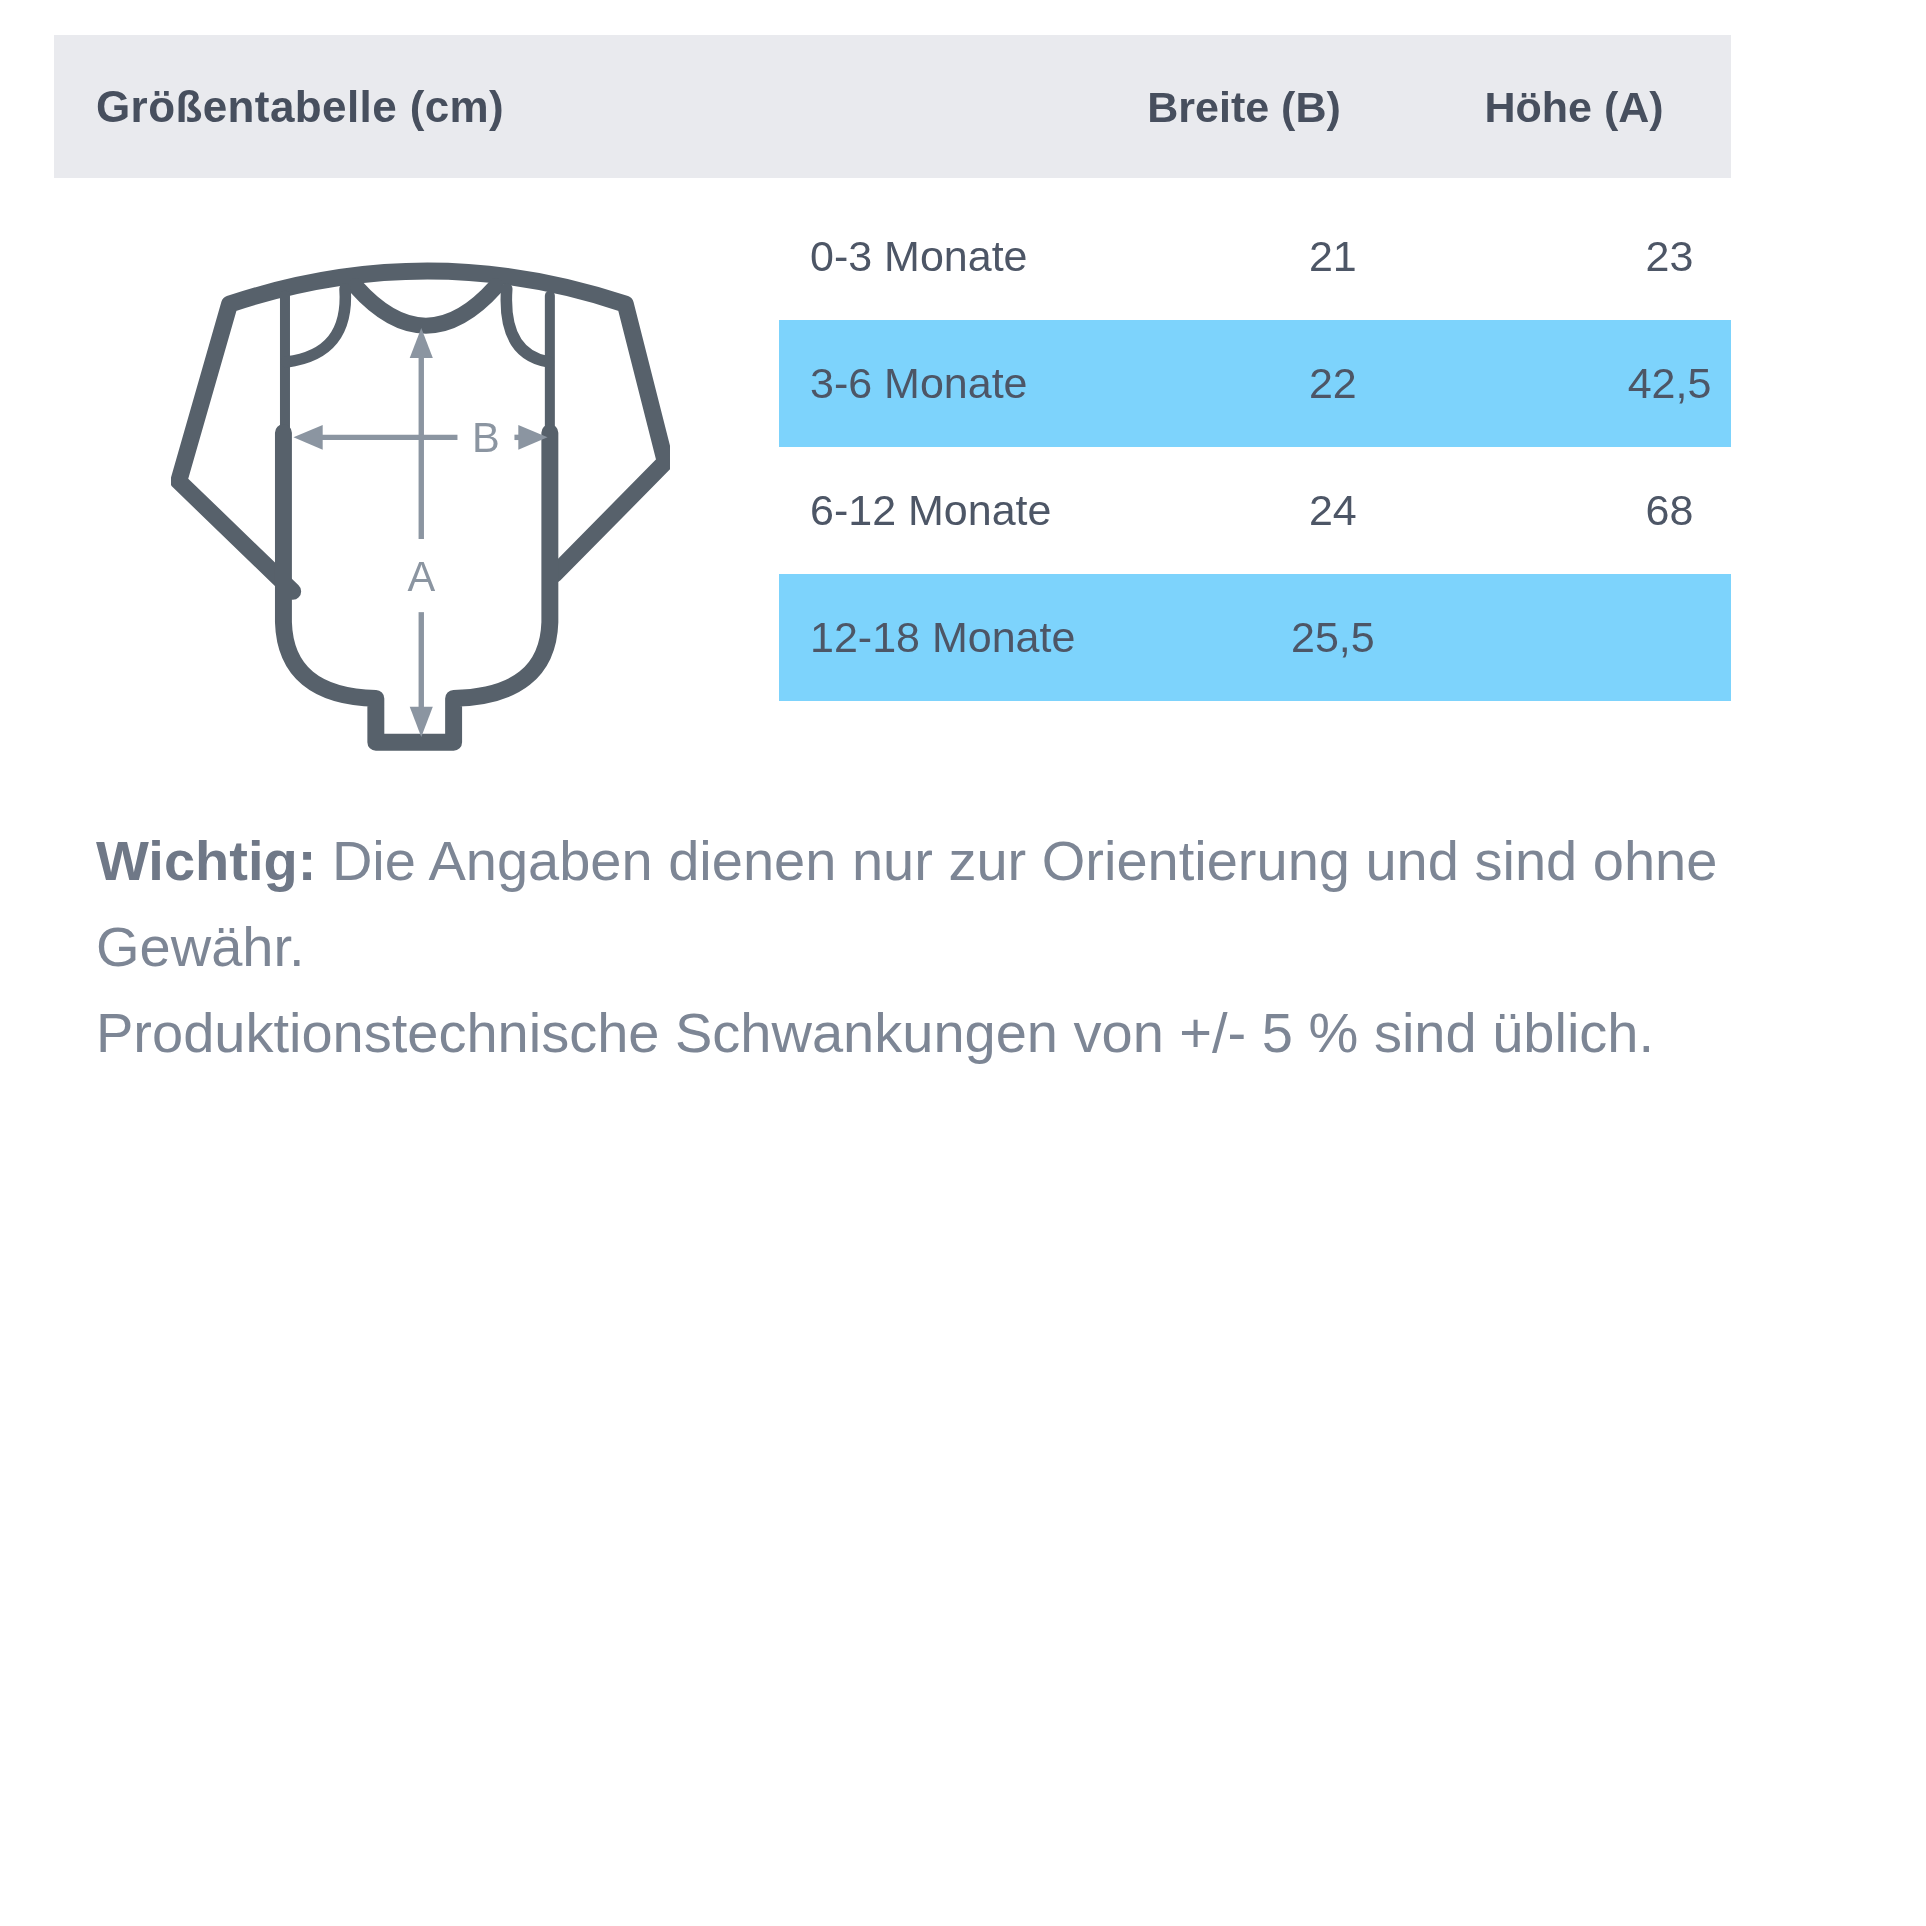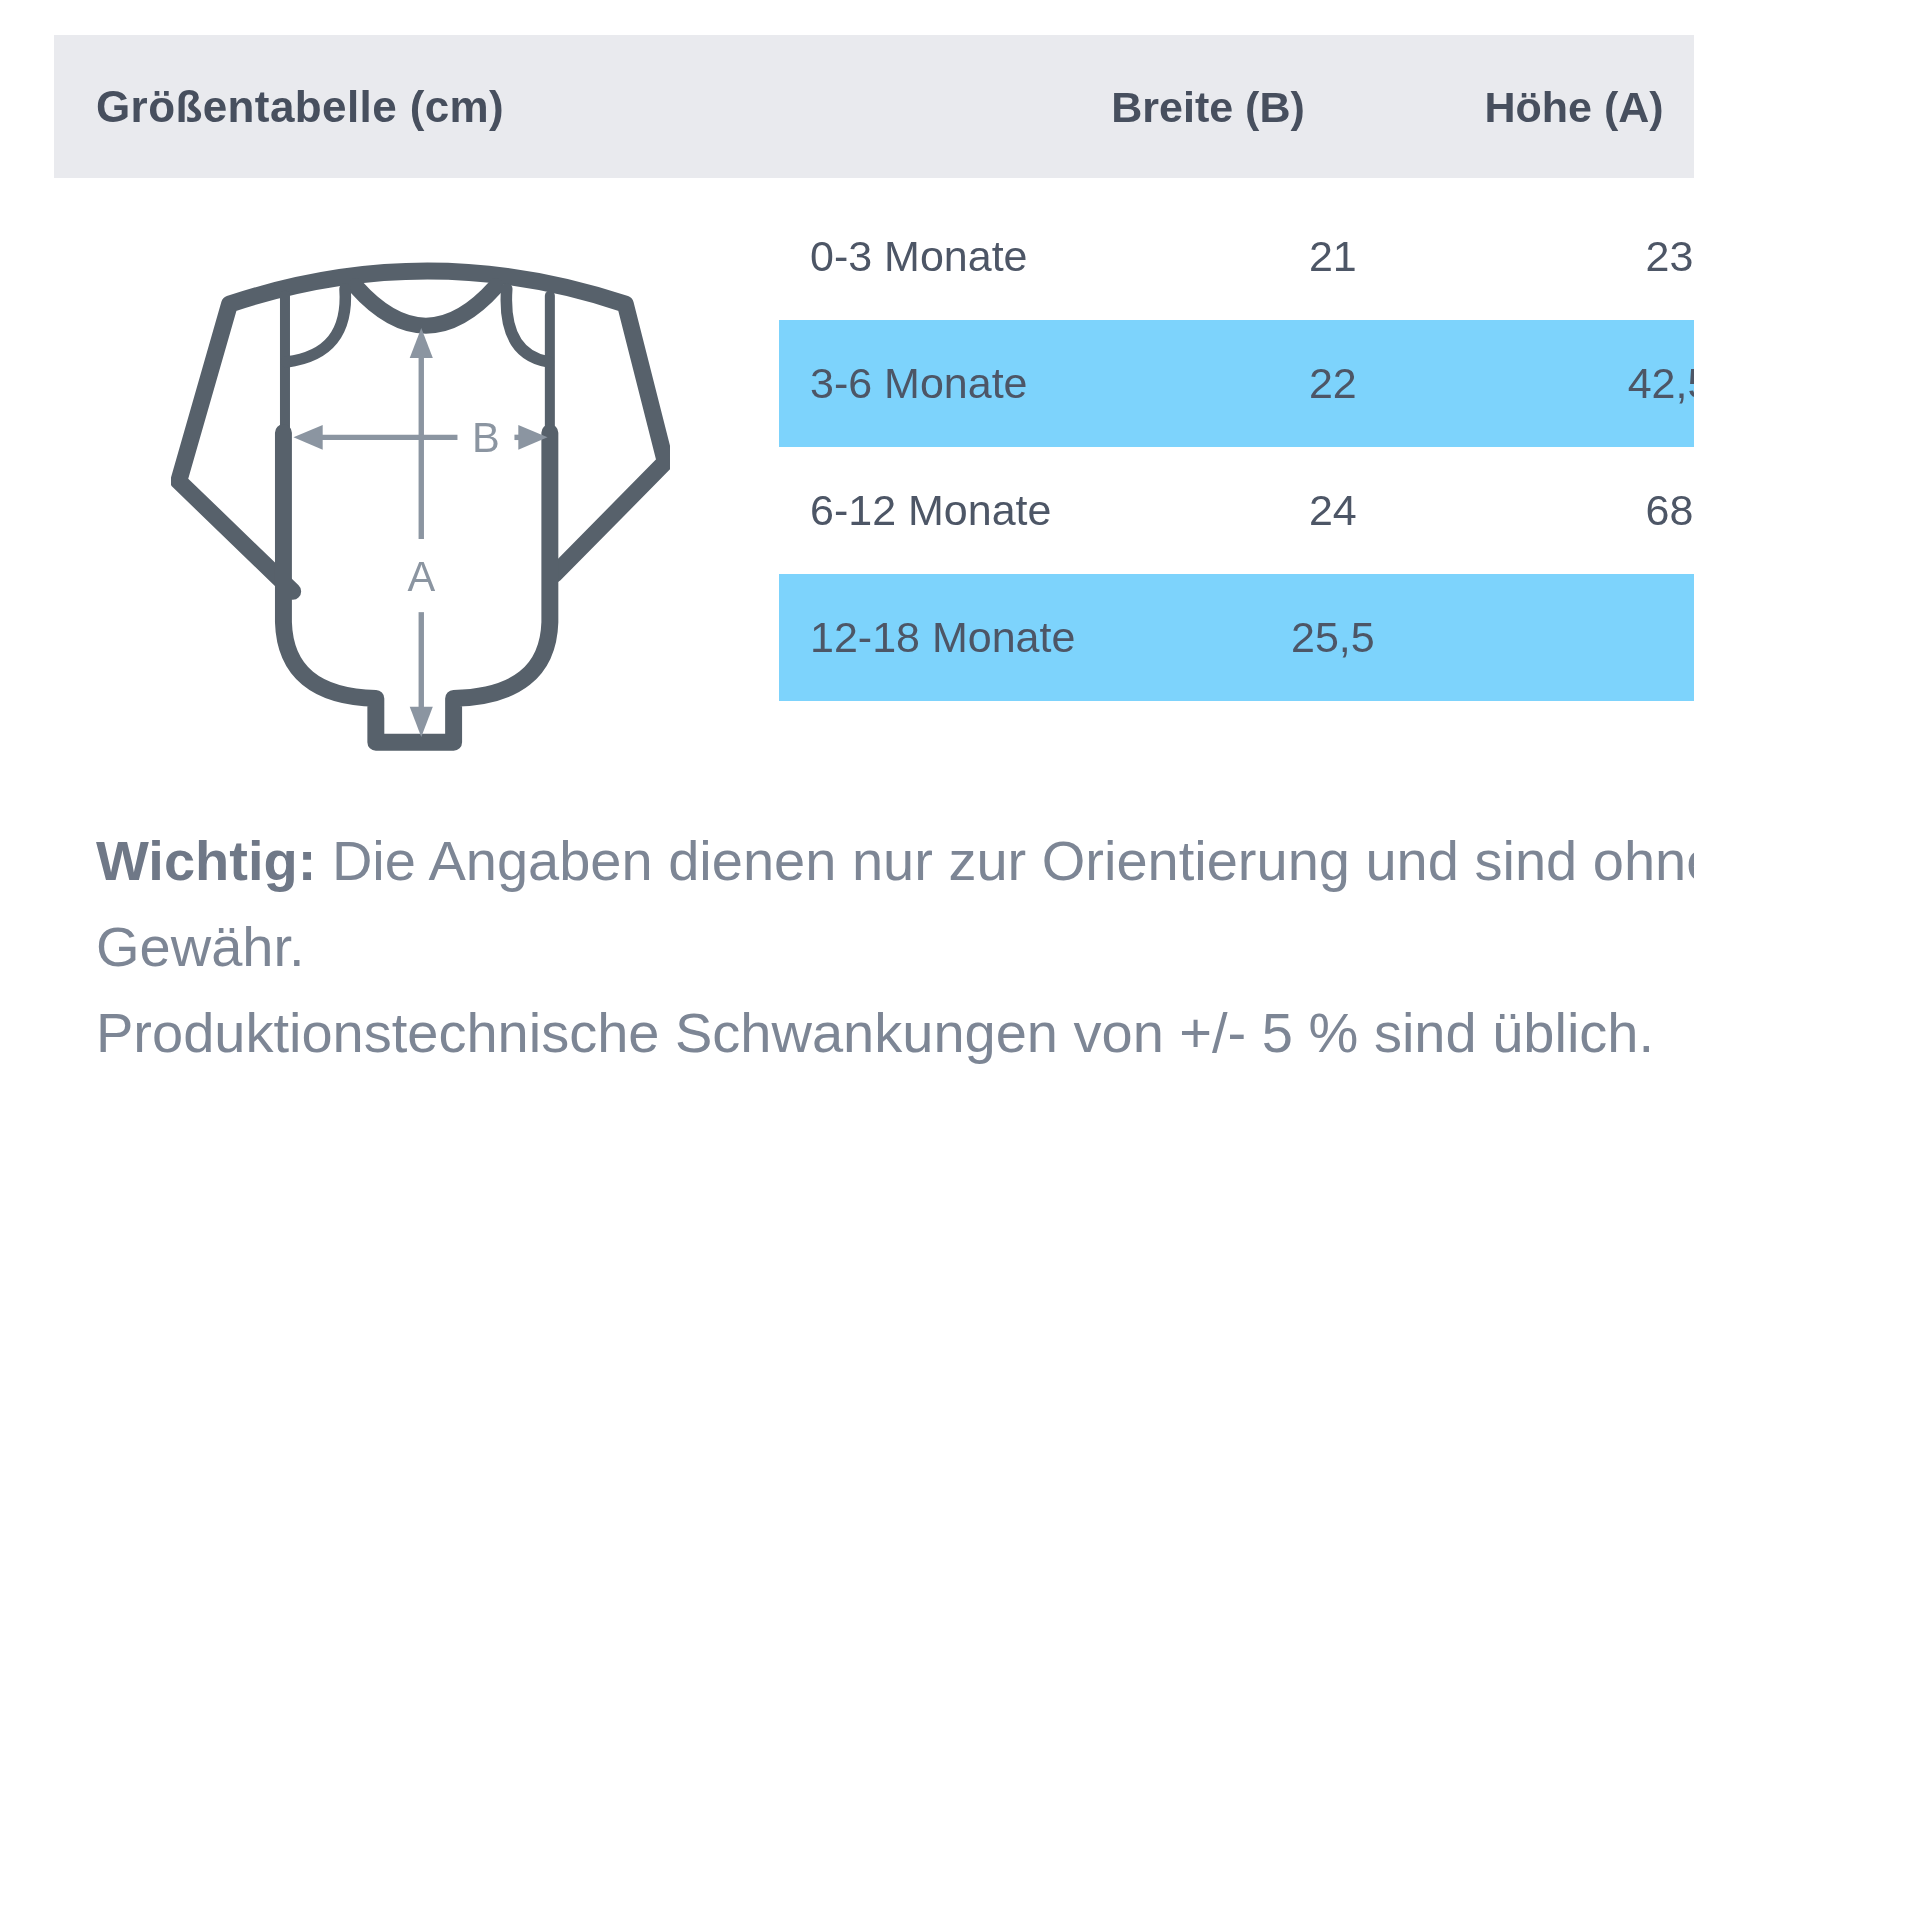--- a/index.html
+++ b/index.html
@@ -2,36 +2,37 @@
 <html style="font-size:12.3px"><head>
 <meta charset="utf-8">
 <style>
   html,body{margin:0;padding:0;background:#ffffff;}
   .page{
     position:relative;
     width:1694px;height:1926px;
     background:#ffffff;
     font-family:"Liberation Sans", sans-serif;
     overflow:hidden;
+    padding-left:37px;
   }
   
   .header-band{
     position:absolute;left:54px;top:35px;width:1811px;height:143px;
     background:#e9eaee;
   }
   .chart-title{
     position:absolute;left:42px;top:50%;transform:translateY(-50%);
     font-size:44px;font-weight:bold;color:#474f5e;letter-spacing:0.4px;
     white-space:nowrap;
   }
   .col-head{
     position:absolute;top:50%;transform:translate(-50%,-50%);
     font-size:43px;font-weight:bold;color:#474f5e;white-space:nowrap;
   }
-  .col-head.breite{left:1154px;text-align:right;}
+  .col-head.breite{left:1190px;text-align:right;}
   .col-head.hoehe{left:1520px;}
   
   .rows{
     position:absolute;left:779px;top:193px;width:1086px;
   }
   .row{
     display:grid;grid-template-columns:38% 26% 36%;
     align-items:center;height:127px;
     font-size:43px;color:#4d5666;
   }

